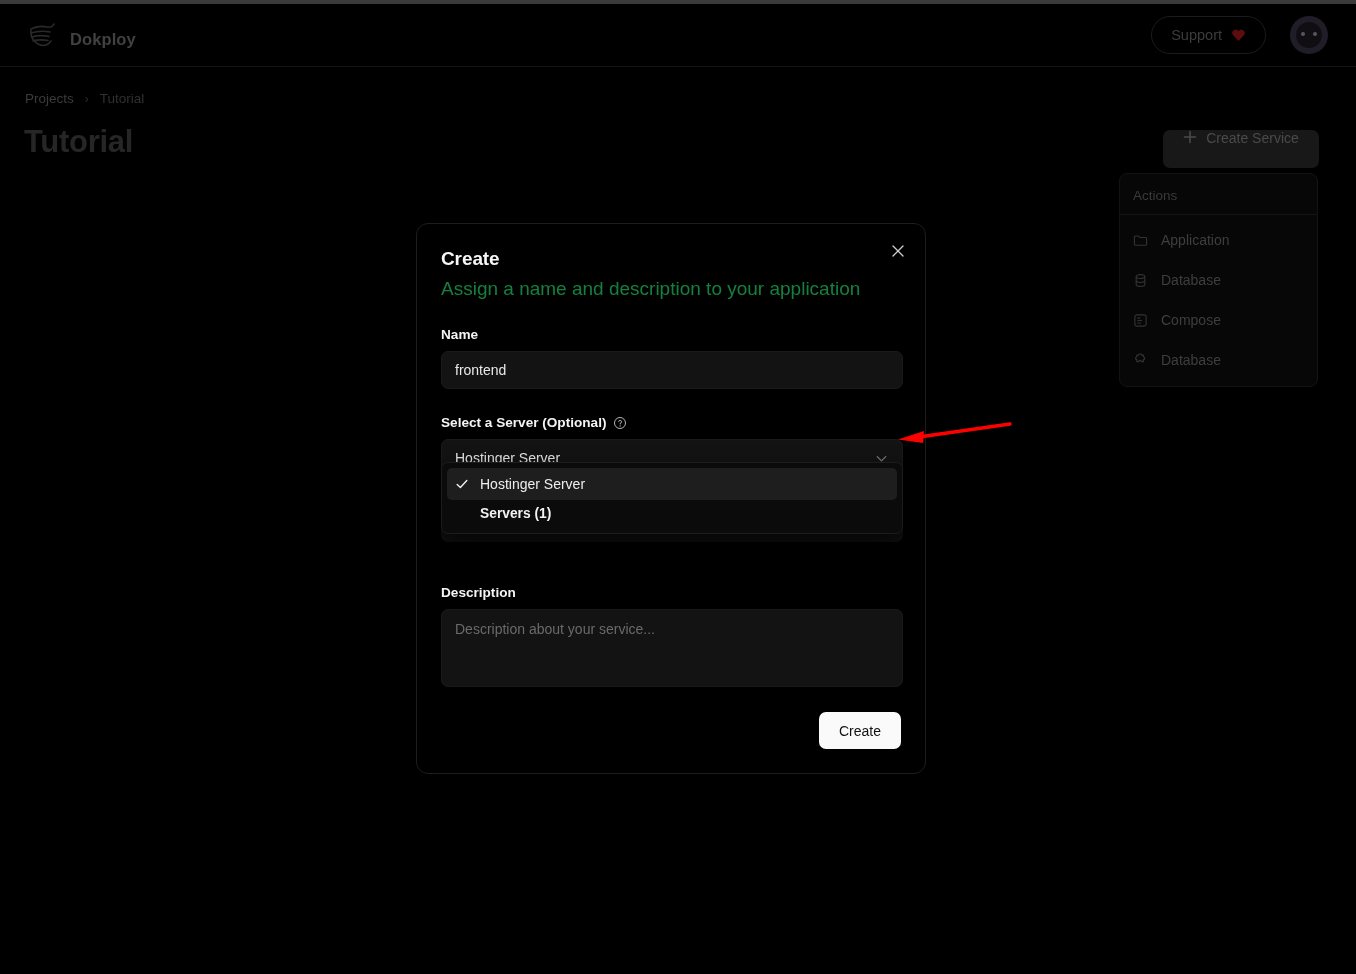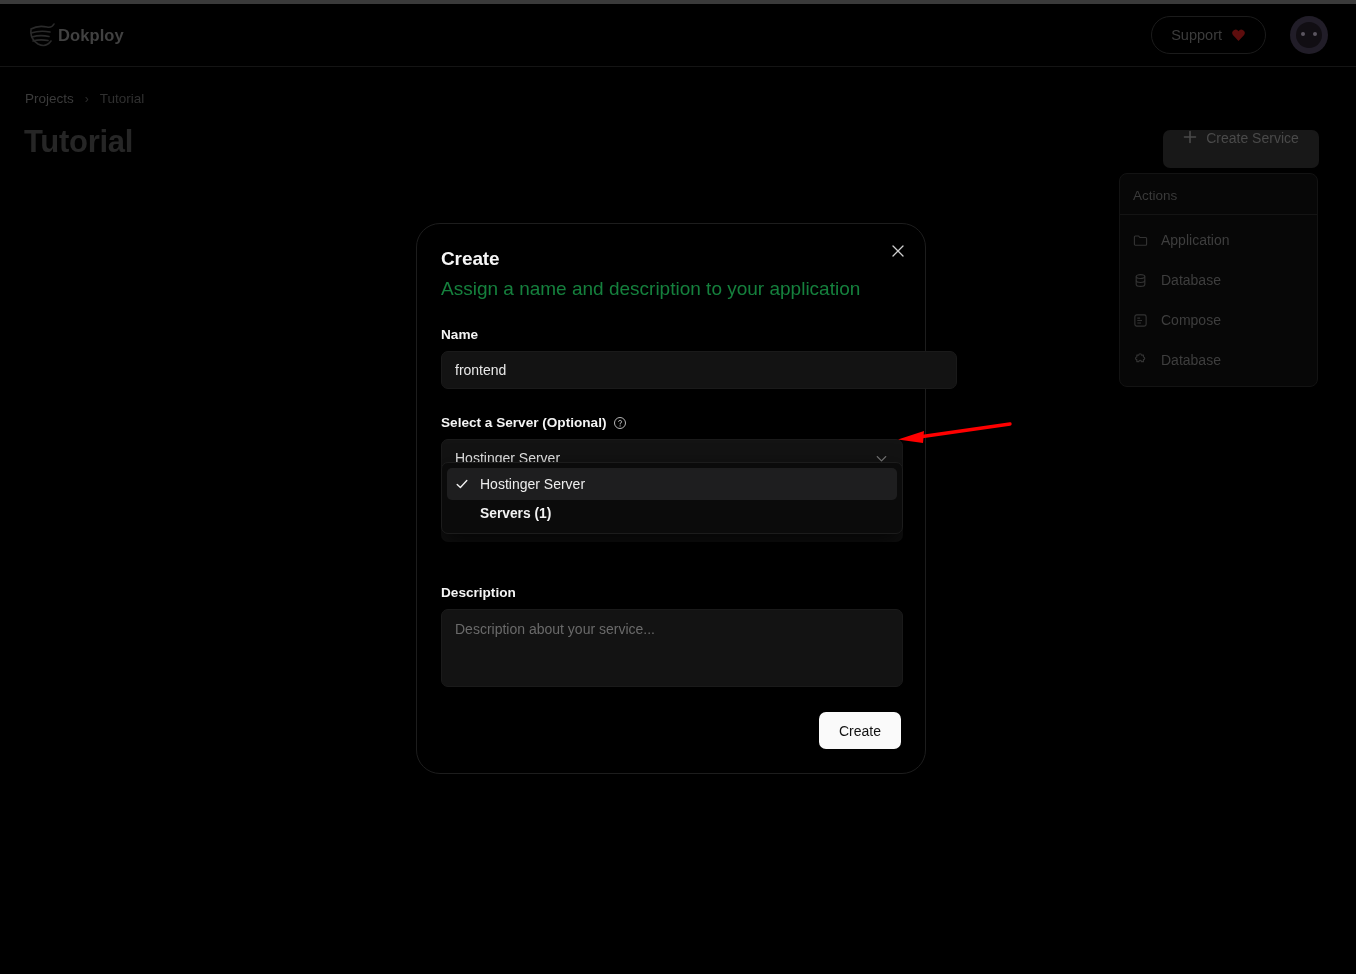--- a/index.html
+++ b/index.html
@@ -35,21 +35,22 @@
     width: 1356px;
     height: 63px;
     border-bottom: 1px solid #141414;
     display: flex;
     align-items: center;
     padding: 0 28px;
   }
 
   .brand {
     display: flex;
-    align-items: center;
+    align-items: flex-end;
+    gap: 12px;
   }
   .brand-logo {
     width: 30px; height: 28px;
     display: block;
   }
   .brand-name {
     font-size: 16.5px;
     font-weight: 600;
     color: #414141;
     letter-spacing: .1px;
@@ -184,21 +185,21 @@
   }
   .menu-icon { width: 15px; height: 15px; display: block; flex: none; }
 
   
   .modal {
     position: absolute;
     top: 223px; left: 416px;
     width: 510px;
     background: #000000;
     border: 1px solid #1d1d1d;
-    border-radius: 24px;
+    border-radius: 12px;
     padding: 24px;
   }
   .modal-title {
     font-size: 19px;
     font-weight: 700;
     color: #f6f6f6;
     letter-spacing: -.1px;
   }
   .modal-desc {
     margin-top: 8px;
@@ -227,21 +228,21 @@
     gap: 7px;
   }
   .field-label.name-label  { margin-top: 27px; }
   .field-label.server-label{ margin-top: 26px; }
   .field-label.desc-label  { margin-top: 22px; }
 
   .help-icon { width: 14px; height: 14px; display: block; }
 
   .text-input {
     margin-top: 9px;
-    width: 516px;
+    width: 462px;
     height: 38px;
     background: #131313;
     border: 1px solid #1a1a1a;
     border-radius: 7px;
     color: #e9e9e9;
     font-family: "Liberation Sans", sans-serif;
     font-size: 14px;
     padding: 0 13px;
     outline: none;
   }

